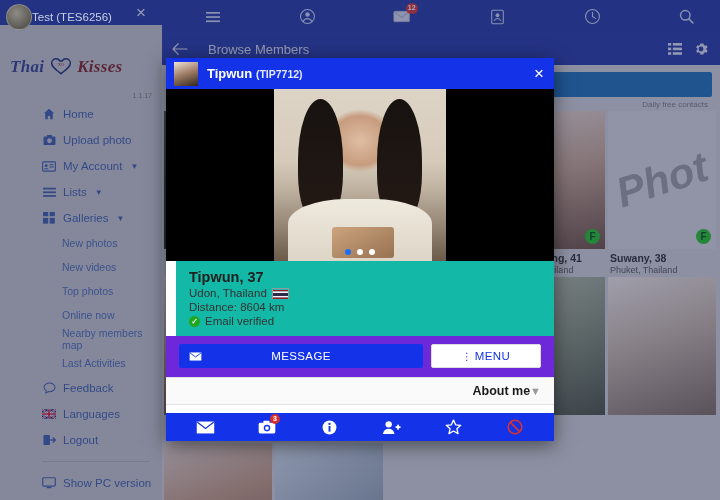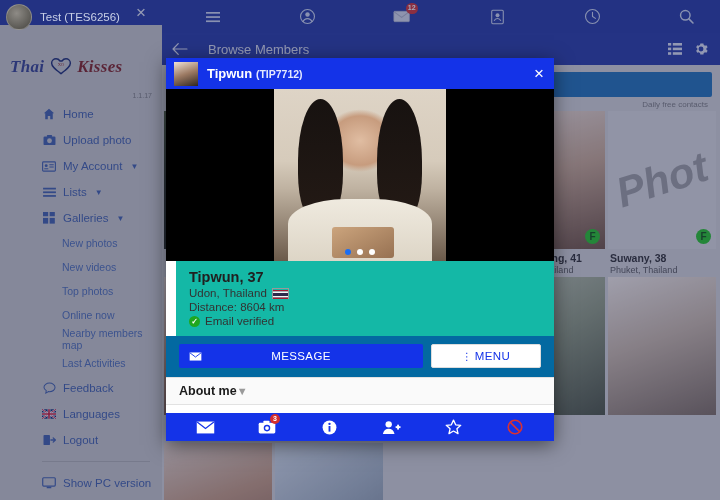--- a/index.html
+++ b/index.html
@@ -30,21 +30,21 @@
   .badge {
     position: absolute; top: 1px; right: 0px;
     background: #d32f2f; color: #fff; font-size: 7px; line-height: 10px;
     min-width: 11px; height: 11px; border-radius: 6px; text-align: center;
     font-weight: bold; padding: 0 2px;
   }
 
   
   .acct {
     position: absolute; top: 3px; left: 6px; height: 27px;
-    display: flex; align-items: center; gap: 8px; z-index: 6;
+    display: flex; align-items: center; z-index: 6;
   }
   .acct-avatar {
     width: 26px; height: 26px; border-radius: 50%;
     background: radial-gradient(circle at 40% 35%, #8e8b86, #5b5954 70%, #3e3d39);
     border: 1px solid rgba(255,255,255,.25);
   }
   .acct-name { color: #c8cfe6; font-size: 11.5px; }
   .acct-close {
     position: absolute; left: 136px; top: 4px;
     color: #e5e9f5; font-size: 17px; line-height: 17px; font-weight: 300;
@@ -190,37 +190,37 @@
 
   .dlg-info { background: #14b8a6; padding: 8px 13px 9px 13px; margin-left: 10px; }
   .info-name { font-size: 14.5px; font-weight: bold; color: #202020; }
   .info-line { font-size: 11.5px; color: #333; margin-top: 2px; display: flex; align-items: center; gap: 5px; }
   .flag-th { width: 17px; height: 11px; display: inline-block; border: 1px solid #999; }
   .verified-dot {
     width: 11px; height: 11px; border-radius: 50%; background: #1fa71f; color: #fff;
     font-size: 8px; line-height: 11px; text-align: center; font-weight: bold;
   }
 
-  .dlg-actions { display: flex; gap: 8px; padding: 8px 13px 9px 13px; background: #0369a1; }
+  .dlg-actions { display: flex; gap: 8px; padding: 8px 13px 9px 13px; background: #6d28d9; }
   .btn-message {
     flex: 1; height: 24px; background: #1433e8; color: #fff; font-size: 11.5px;
     display: flex; align-items: center; justify-content: center; position: relative;
     letter-spacing: .4px; border-radius: 2px;
   }
   .btn-message .env { position: absolute; left: 10px; display: flex; }
   .btn-menu {
     width: 110px; height: 24px; background: #fff; border: 1px solid #ddd;
     color: #1433e8; font-size: 11.5px; display: flex; align-items: center;
     justify-content: center; gap: 4px; border-radius: 2px; letter-spacing: .4px;
   }
   .kebab { letter-spacing: -1px; font-size: 10px; }
 
   .dlg-section {
     border-top: 1px solid #e2e2e2; border-bottom: 1px solid #e2e2e2;
-    height: 28px; display: flex; align-items: center; justify-content: flex-start;
+    height: 28px; display: flex; align-items: center; justify-content: flex-end;
     padding: 0 13px; font-size: 12.5px; font-weight: bold; color: #1b1b1b;
     background: #fafafa;
   }
   .chev { color: #9a9a9a; font-size: 11px; }
 
   .dlg-rows { background: #fff; padding: 7px 13px 0 13px; flex: 1; overflow: hidden; }
   .row { display: flex; font-size: 11.5px; color: #222; padding: 1px 0; }
 
   .dlg-toolbar {
     height: 28px; background: #1433e8; display: flex; align-items: center;

